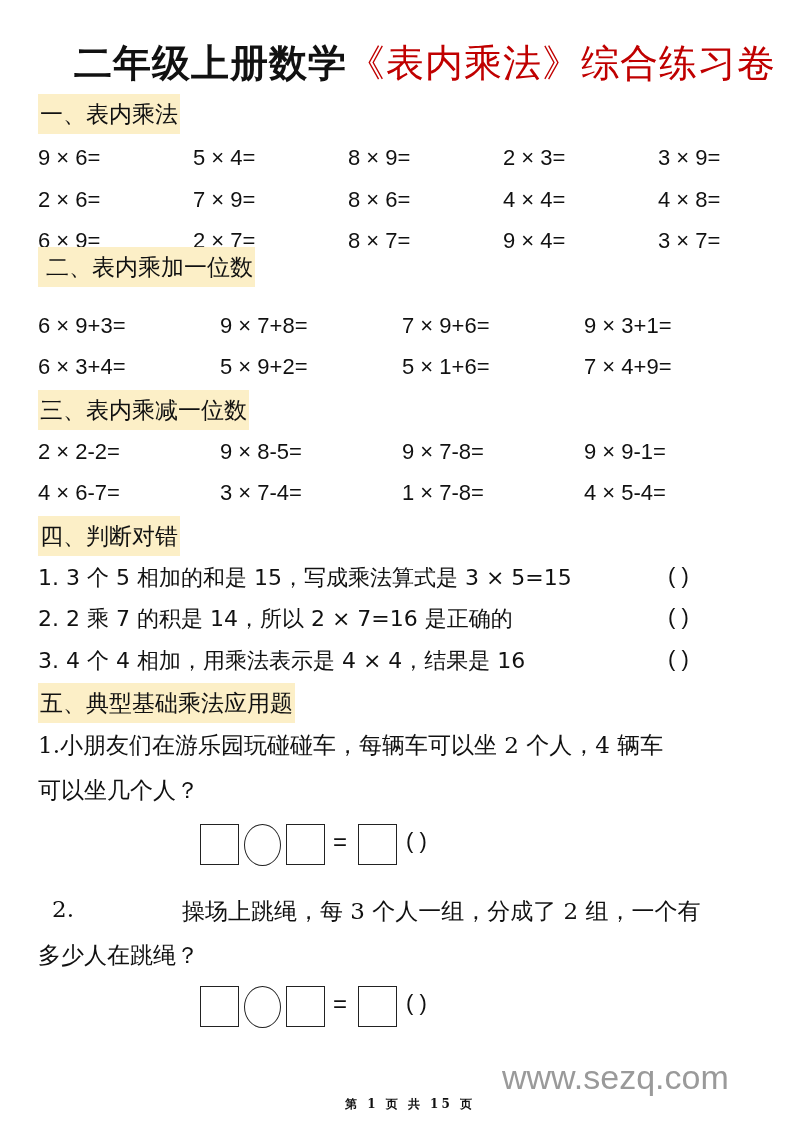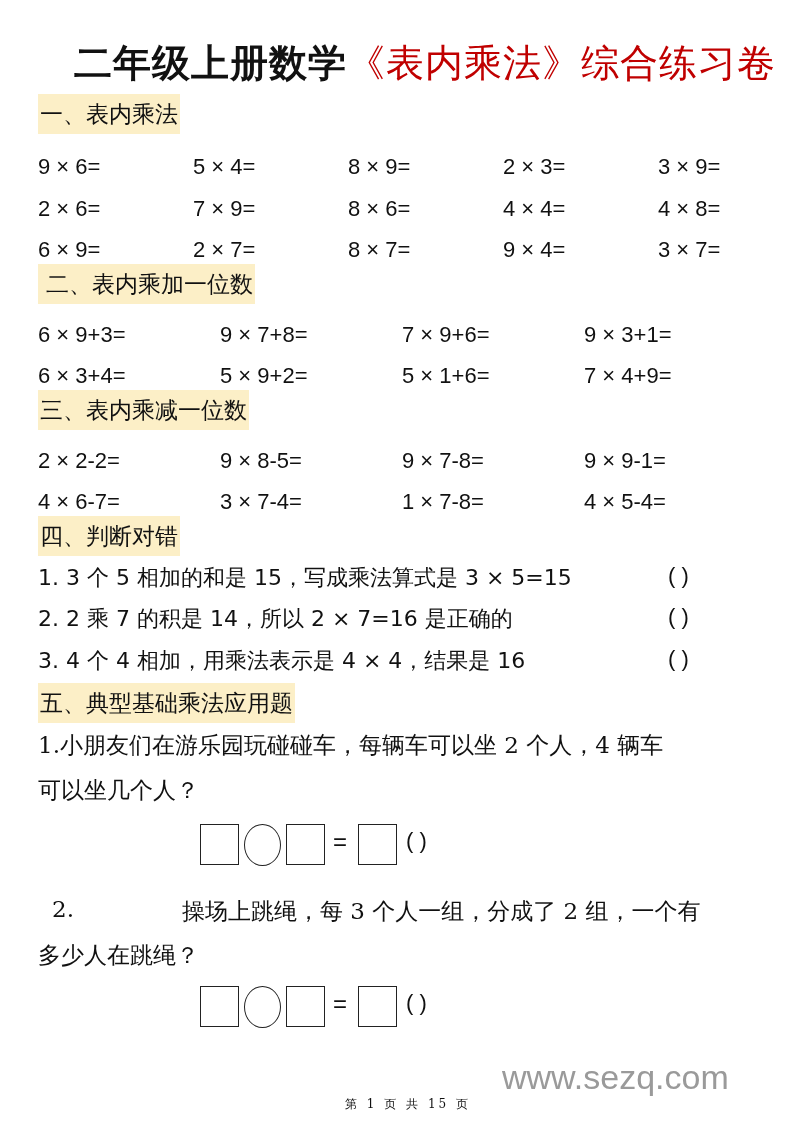--- a/index.html
+++ b/index.html
@@ -5,30 +5,30 @@
   html, body { margin: 0; padding: 0; background: #ffffff; }
   body { width: 800px; height: 1131px; position: relative; overflow: hidden;
          font-family: "DejaVu Sans", "Liberation Sans", sans-serif; color: #111; }
   .title { position: absolute; left: 38px; top: 38px; font-size: 38px; font-weight: bold;
            letter-spacing: 1px; white-space: nowrap; font-family: "DejaVu Serif", serif; margin-left: 36px; }
   .title .black { color: #111; }
   .title .red { color: #c00000; font-weight: normal; }
   .sec { position: absolute; left: 38px; background: #fcefc7; font-size: 23px; padding: 2px 2px;
          height: 36px; line-height: 36px; white-space: nowrap; font-family: "DejaVu Serif", serif; }
   .row { position: absolute; left: 38px; font-size: 22px; white-space: nowrap; font-family: "Liberation Sans", sans-serif; }
-  .cell { position: absolute; top: 9px; white-space: nowrap; }
+  .cell { position: absolute; top: 0; white-space: nowrap; }
   .judge { position: absolute; left: 38px; font-size: 22px; white-space: nowrap; font-family: "DejaVu Sans", sans-serif; }
   .paren { position: absolute; font-size: 22px; font-family: "Liberation Sans", sans-serif; }
   .para { position: absolute; left: 38px; font-size: 23px; white-space: nowrap; font-family: "DejaVu Serif", serif; }
   .eq { position: absolute; height: 42px; }
   .box { position: absolute; width: 37px; height: 39px; border: 1.5px solid #222; top: 0; }
   .oval { position: absolute; width: 35px; height: 40px; border: 1.5px solid #222; border-radius: 50%; top: 0; }
   .eqsign { position: absolute; top: 4px; font-size: 24px; font-family: "Liberation Sans", sans-serif; }
   .ans { position: absolute; top: 4px; font-size: 22px; font-family: "Liberation Sans", sans-serif; }
-  .footer { position: absolute; left: 345px; top: 1096px; font-size: 12px; letter-spacing: 3px; font-weight: normal;
+  .footer { position: absolute; left: 345px; top: 1096px; font-size: 12px; letter-spacing: 3px; font-weight: bold;
             font-family: "DejaVu Serif", serif; }
   .watermark { position: absolute; left: 502px; top: 1058px; font-size: 34px; color: #9a9a9a;
                font-family: "Liberation Sans", sans-serif; }
 </style>
 </head>
 <body>
 
 <div class="title">
   <span class="black">二年级上册数学</span><span class="red">《表内乘法》综合练习卷</span>
 </div>
@@ -49,21 +49,21 @@
   <span class="cell" style="left:620px">4 × 8=</span>
 </div>
 <div class="row" style="top:228px;">
   <span class="cell" style="left:0px">6 × 9=</span>
   <span class="cell" style="left:155px">2 × 7=</span>
   <span class="cell" style="left:310px">8 × 7=</span>
   <span class="cell" style="left:465px">9 × 4=</span>
   <span class="cell" style="left:620px">3 × 7=</span>
 </div>
 
-<div class="sec" style="top:264px;padding-left:8px;">二、表内乘加一位数</div>
+<div class="sec" style="top:247px;padding-left:8px;">二、表内乘加一位数</div>
 <div class="row" style="top:313px;">
   <span class="cell" style="left:0px">6 × 9+3=</span>
   <span class="cell" style="left:182px">9 × 7+8=</span>
   <span class="cell" style="left:364px">7 × 9+6=</span>
   <span class="cell" style="left:546px">9 × 3+1=</span>
 </div>
 <div class="row" style="top:354px;">
   <span class="cell" style="left:0px">6 × 3+4=</span>
   <span class="cell" style="left:182px">5 × 9+2=</span>
   <span class="cell" style="left:364px">5 × 1+6=</span>

